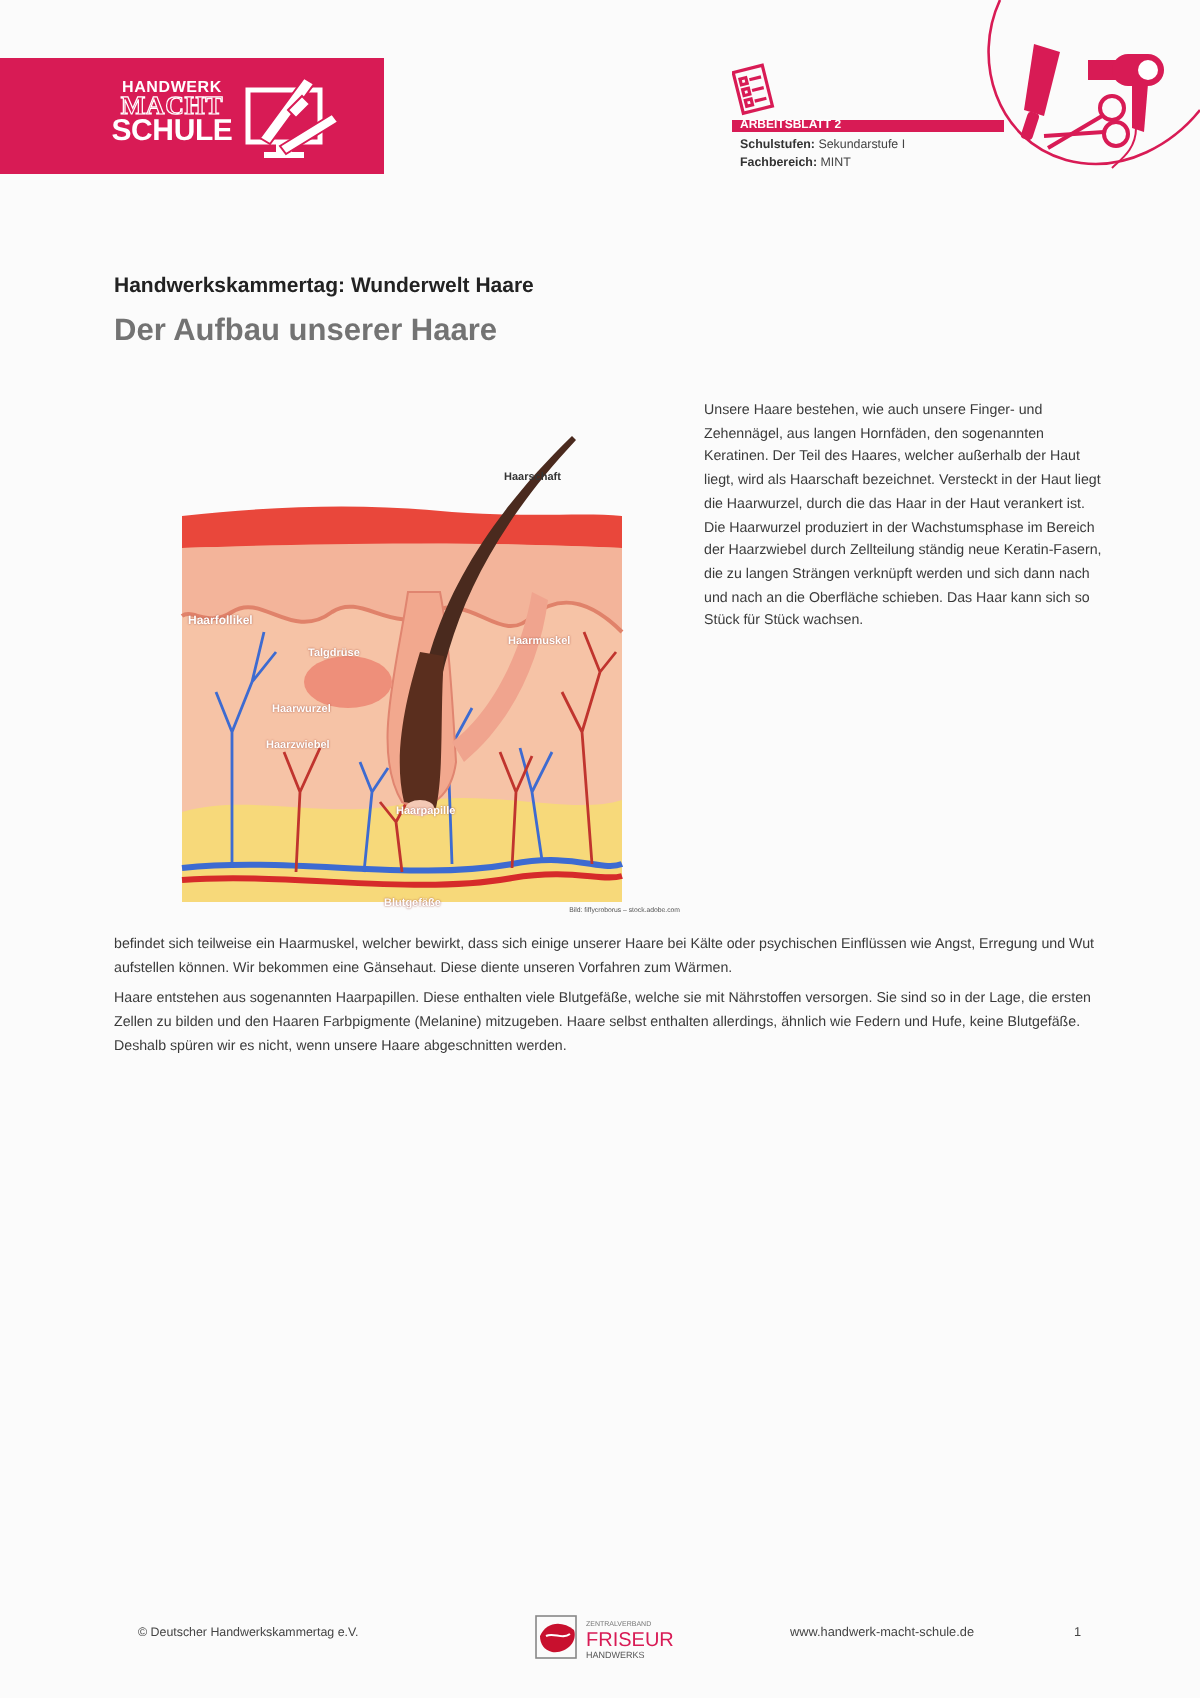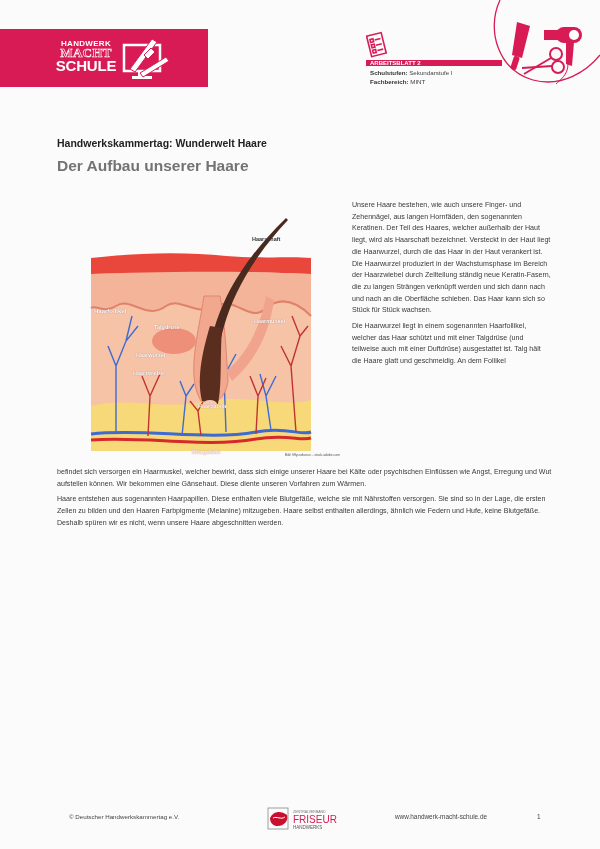--- a/index.html
+++ b/index.html
@@ -3,21 +3,21 @@
 <meta charset="utf-8">
 <style>
   html, body { margin: 0; padding: 0; }
   body {
     width: 600px; height: 849px; position: relative; overflow: hidden;
     background: #fbfbfb;
     font-family: "Liberation Sans", sans-serif;
     color: #333;
   }
   .logo-box {
-    position: absolute; left: 0; top: 29px; width: 208px; height: 58px;
+    position: absolute; left: 0; top: 29px; width: 192px; height: 58px;
     background: #d81b55;
   }
   .logo-text {
     position: absolute; left: 55px; top: 10px; width: 62px;
     color: #fff; font-weight: bold; text-align: center;
     font-family: "Liberation Sans", sans-serif;
   }
   .logo-l1 { font-size: 8px; letter-spacing: 0.3px; line-height: 9px; }
   .logo-l2 { font-size: 13px; line-height: 10px; color: transparent; -webkit-text-stroke: 0.6px #fff; letter-spacing: 0.3px; font-family: Liberation Serif, serif; }
   .logo-l3 { font-size: 15px; line-height: 16px; letter-spacing: -0.2px; text-align: center; }
@@ -155,24 +155,23 @@
   <span class="lbl" style="left:168px;top:122px;">Haarmuskel</span>
   <span class="lbl" style="left:50px;top:156px;">Haarwurzel</span>
   <span class="lbl" style="left:47px;top:174px;">Haarzwiebel</span>
   <span class="lbl" style="left:112px;top:207px;">Haarpapille</span>
   <span class="lbl" style="left:106px;top:253px;">Blutgefäße</span>
 </div>
 <div class="caption">Bild: fiffycroborus – stock.adobe.com</div>
 
 <div class="col-right body-text">
   <p>Unsere Haare bestehen, wie auch unsere Finger- und Zehennägel, aus langen Hornfäden, den sogenannten Keratinen. Der Teil des Haares, welcher außerhalb der Haut liegt, wird als Haarschaft bezeichnet. Versteckt in der Haut liegt die Haarwurzel, durch die das Haar in der Haut verankert ist. Die Haarwurzel produziert in der Wachstumsphase im Bereich der Haarzwiebel durch Zellteilung ständig neue Keratin-Fasern, die zu langen Strängen verknüpft werden und sich dann nach und nach an die Oberfläche schieben. Das Haar kann sich so Stück für Stück wachsen.</p>
-  <p>Die Haarwurzel liegt in einem sogenannten Haarfollikel, welcher das Haar schützt und mit einer Talgdrüse (und teilweise auch mit einer Duftdrüse) ausgestattet ist. Talg hält die Haare glatt und geschmeidig. An dem Follikel</p>
 </div>
 <div class="full body-text">
-  <p>befindet sich versorgen ein Haarmuskel, welcher bewirkt, dass sich einige unserer Haare bei Kälte oder psychischen Einflüssen wie Angst, Erregung und Wut aufstellen können. Wir bekommen eine Gänsehaut. Diese diente unseren Vorfahren zum Wärmen.</p>
+  <p>befindet sich teilweise ein Haarmuskel, welcher bewirkt, dass sich einige unserer Haare bei Kälte oder psychischen Einflüssen wie Angst, Erregung und Wut aufstellen können. Wir bekommen eine Gänsehaut. Diese diente unseren Vorfahren zum Wärmen.</p>
   <p>Haare entstehen aus sogenannten Haarpapillen. Diese enthalten viele Blutgefäße, welche sie mit Nährstoffen versorgen. Sie sind so in der Lage, die ersten Zellen zu bilden und den Haaren Farbpigmente (Melanine) mitzugeben. Haare selbst enthalten allerdings, ähnlich wie Federn und Hufe, keine Blutgefäße. Deshalb spüren wir es nicht, wenn unsere Haare abgeschnitten werden.</p>
 </div>
 
 <div class="footer-left">© Deutscher Handwerkskammertag e.V.</div>
 <div class="footer-logo">
   <svg width="90" height="26" viewBox="0 0 90 26">
     <rect x="1" y="2" width="20" height="21" fill="none" stroke="#888" stroke-width="0.8"></rect>
     <path d="M3 12 C 6 5, 14 4, 20 9 C 22 15, 16 21, 9 20 C 5 19, 3 16, 3 12 Z" fill="#c8102e"></path>
     <path d="M6 12 C 10 10, 14 14, 18 11" stroke="#fff" stroke-width="1" fill="none"></path>
     <text x="26" y="7" font-size="3.5" fill="#777" font-family="Liberation Sans, sans-serif">ZENTRALVERBAND</text>

